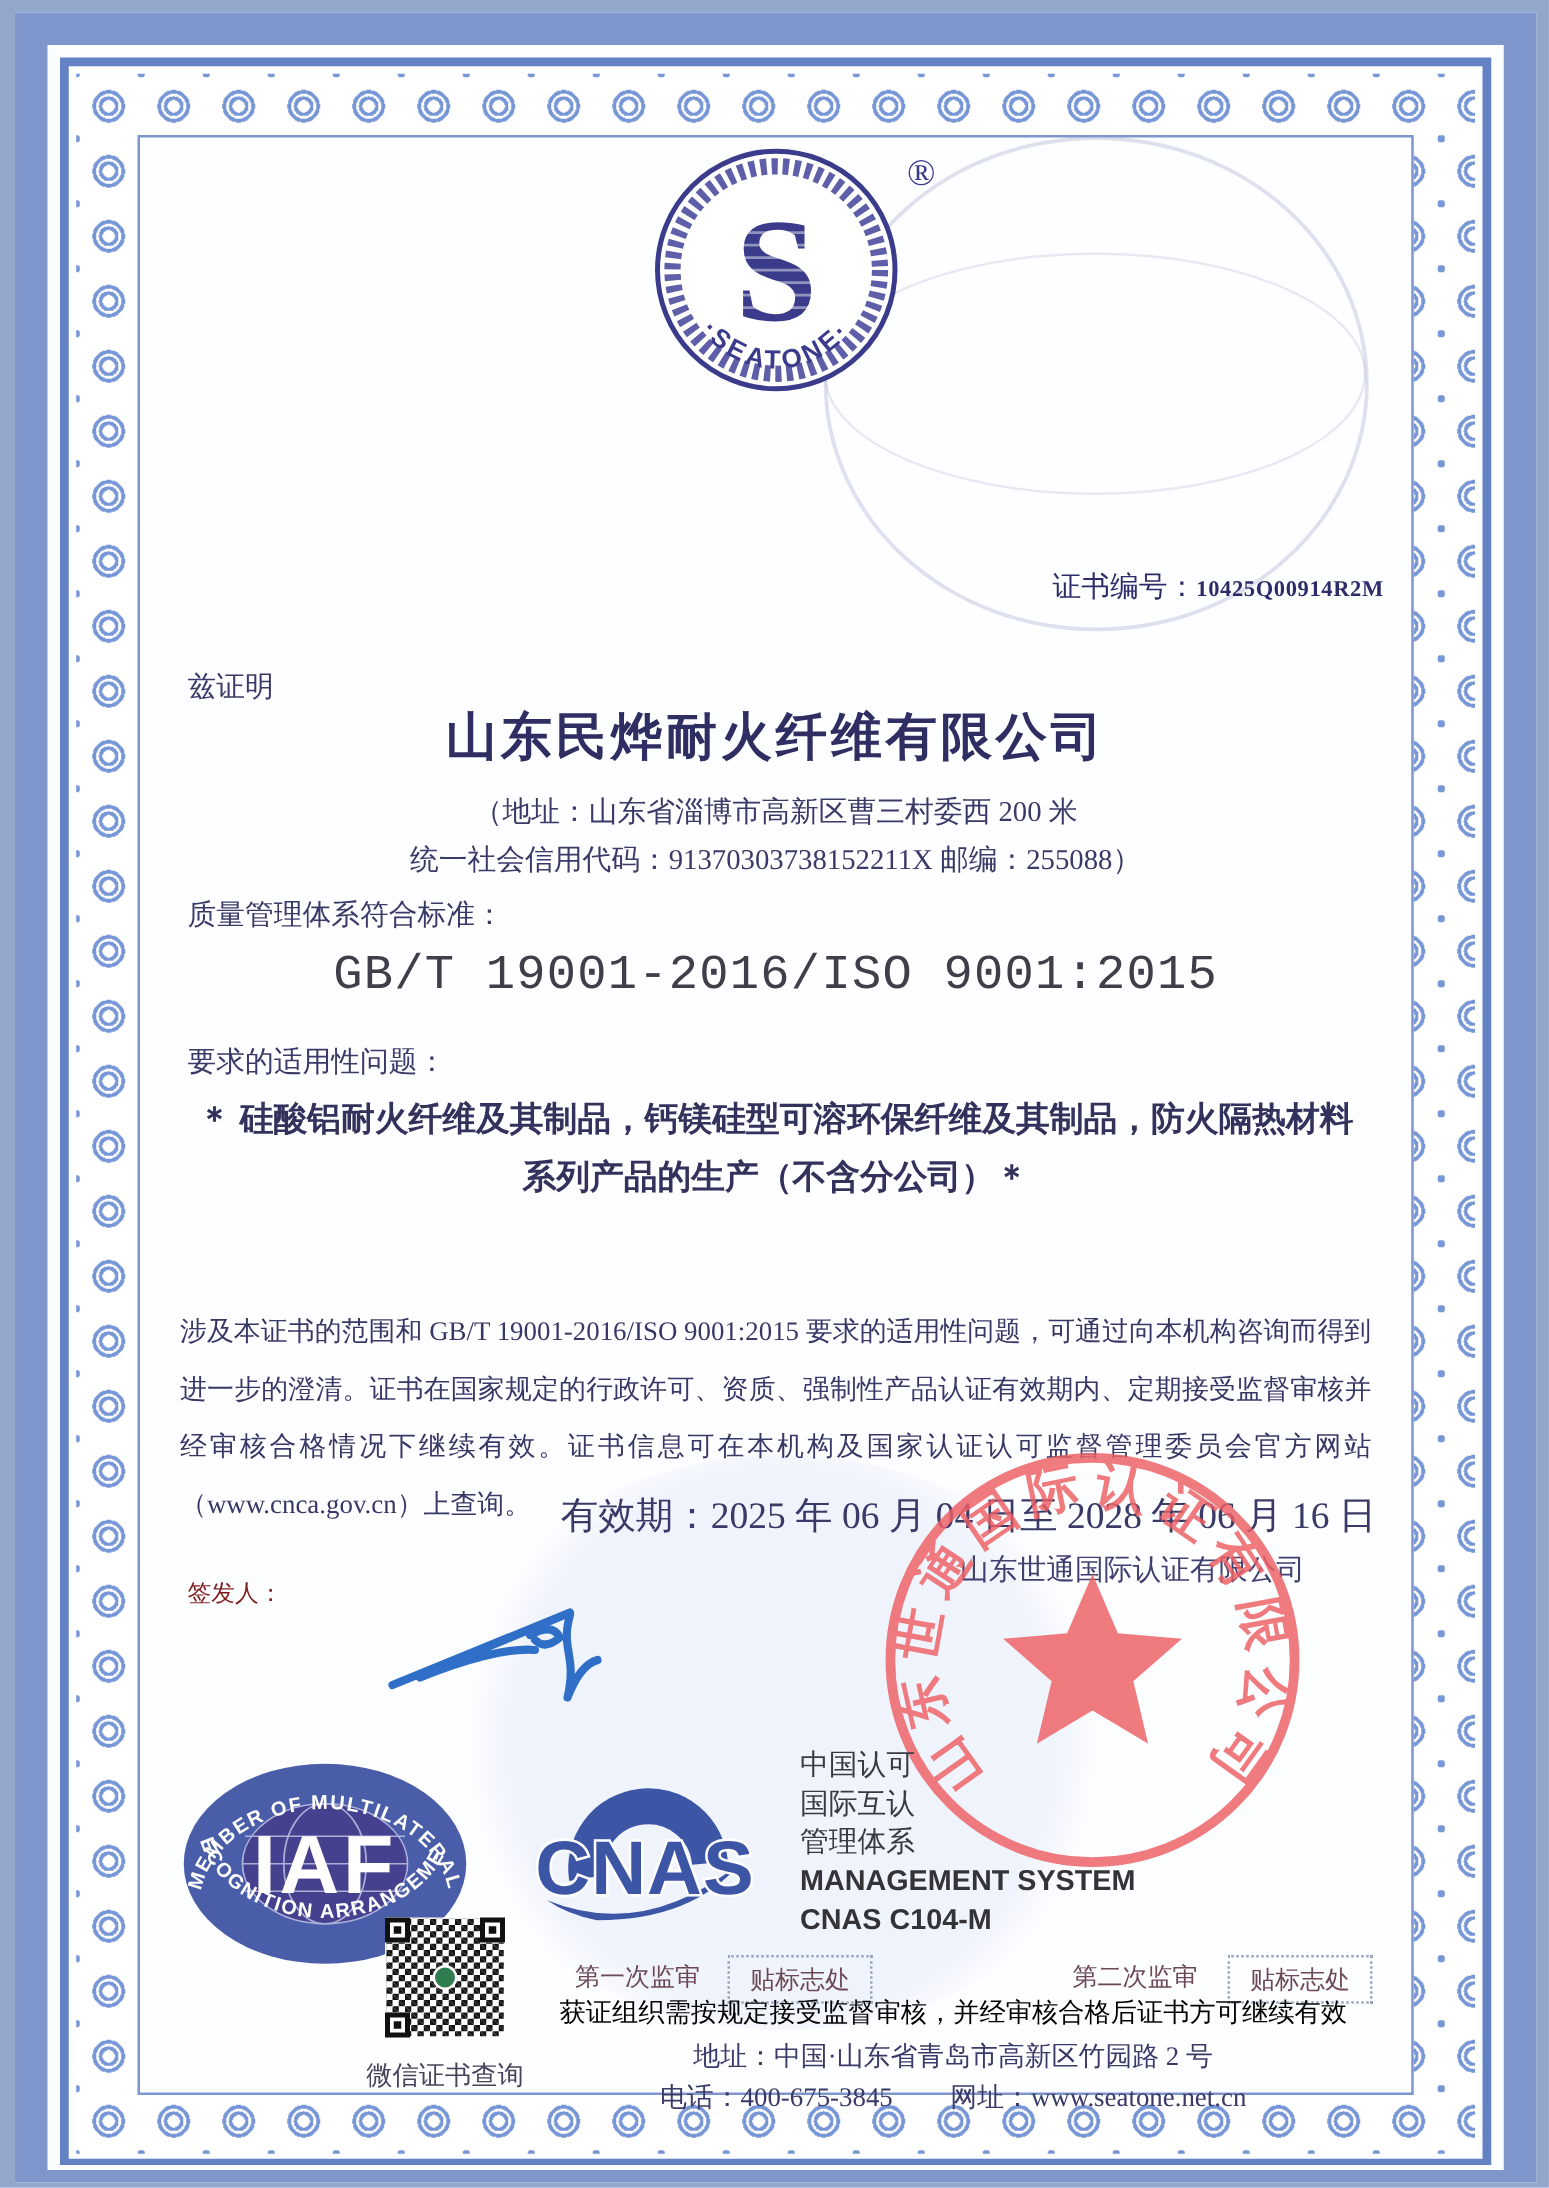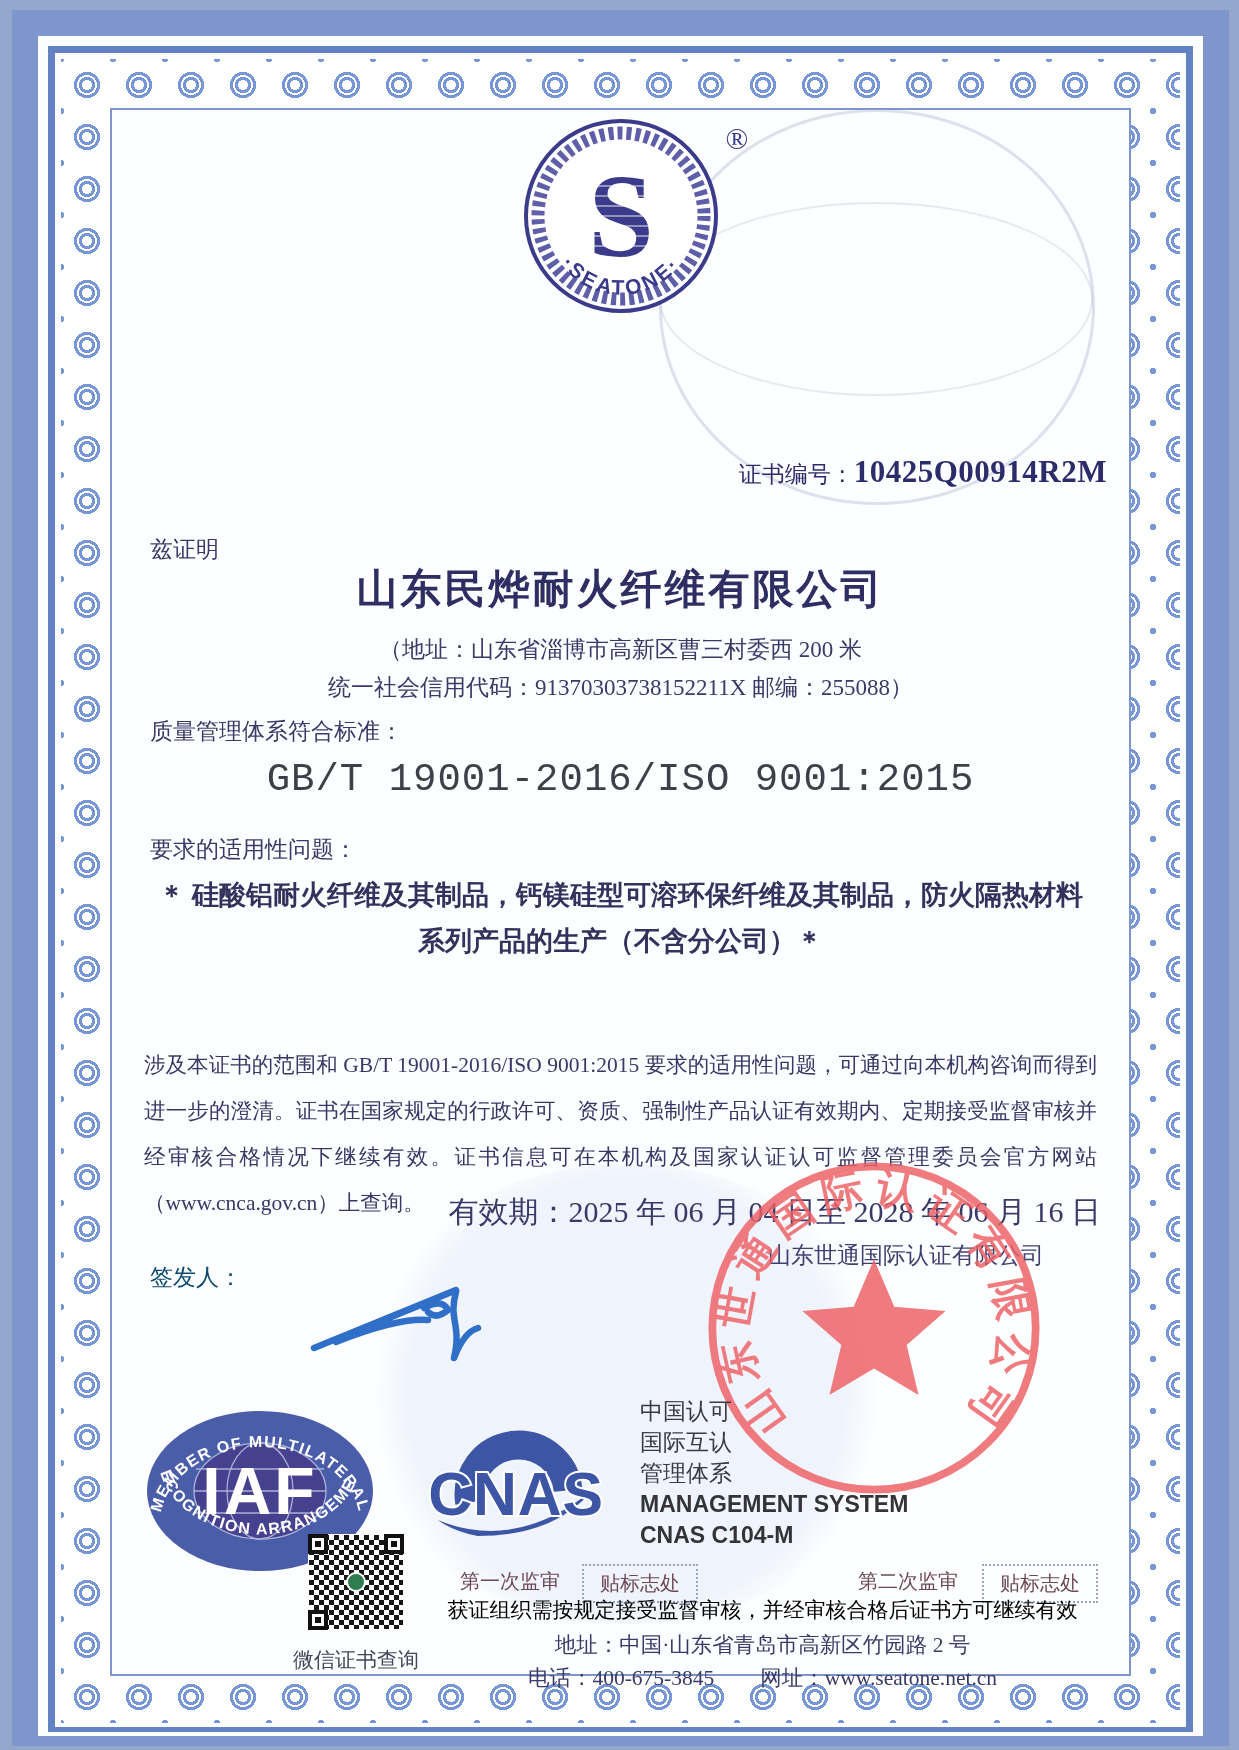--- a/index.html
+++ b/index.html
@@ -40,42 +40,42 @@
   .seatone { position:absolute; top:2px; left:0; right:0; text-align:center; }
   .seatone svg { display:inline-block; }
   .reg-mark { position:absolute; top:6px; left:50%; margin-left:105px;
               font-size:30px; color:#3b3b8c; font-family:"Liberation Serif",serif; }
 
   
   .title { position:absolute; top:222px; left:0; right:0; text-align:center;
            font-size:54px; font-weight:bold; color:#26266b;
            letter-spacing:30px; text-indent:30px; }
   .certno { position:absolute; top:340px; right:18px; font-size:23px; color:#2c2c6b; }
-  .certno .num { font-weight:bold; font-size:31px; letter-spacing:0.5px; }
+  .certno .num { font-weight:bold; font-size:18px; letter-spacing:0.5px; }
 
   .certify { position:absolute; top:420px; left:34px; font-size:23px; color:#3a3a68; }
   .company { position:absolute; top:448px; left:0; right:0; text-align:center;
              font-size:41px; font-weight:bold; color:#2e2e63; letter-spacing:3px; }
   .addr1 { position:absolute; top:520px; left:0; right:0; text-align:center; font-size:23px; color:#3a3a68; }
   .addr2 { position:absolute; top:558px; left:0; right:0; text-align:center; font-size:23px; color:#3a3a68; }
 
   .std-label  { position:absolute; top:602px; left:34px; font-size:23px; color:#3a3a68; }
   .standard   { position:absolute; top:644px; left:0; right:0; text-align:center;
                 font-family:Liberation Mono, monospace; font-size:39px; color:#3f3f49; letter-spacing:1px; }
   .scope-label{ position:absolute; top:720px; left:34px; font-size:23px; color:#3a3a68; }
   .scope      { position:absolute; top:758px; left:36px; right:36px; text-align:center;
                 font-size:27px; font-weight:bold; color:#32325c; line-height:46px; }
 
   .disclaimer { position:absolute; top:928px; left:28px; right:28px; text-align:justify;
                 font-size:21.5px; line-height:46px; color:#383866; }
 
   .issue-date { position:absolute; top:1082px; left:34px; font-size:23px; color:#3a3a68; }
   .validity   { position:absolute; top:1078px; right:24px; font-size:30px; color:#3a3a68; }
 
-  .signer     { position:absolute; top:1148px; left:34px; font-size:23px; color:#0c4a6e; }
+  .signer     { position:absolute; top:1148px; left:34px; font-size:19px; color:#7f1d1d; }
   .signature  { position:absolute; top:1152px; left:190px; }
   .issuer     { position:absolute; top:1126px; left:560px; width:460px; text-align:center;
                 font-size:23px; color:#3f3f70; }
 
   .stamp { position:absolute; top:1042px; left:586px; width:344px; height:344px; opacity:0.82; }
 
   
   .iaf  { position:absolute; top:1290px; left:24px; }
   .cnas { position:absolute; top:1296px; left:280px; }
   .cnas-text { position:absolute; top:1282px; left:524px; width:300px;

